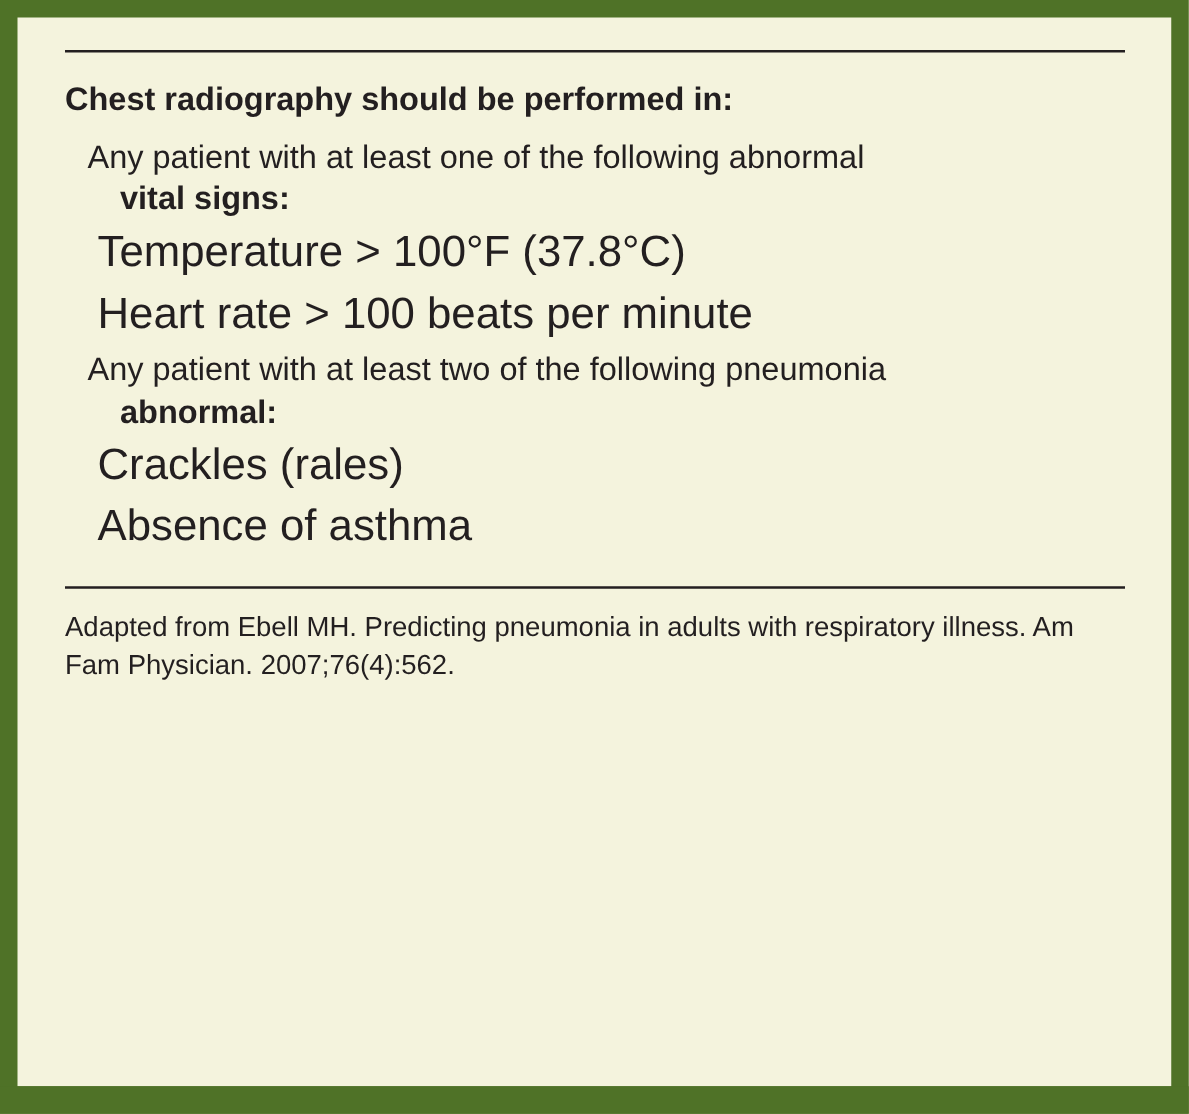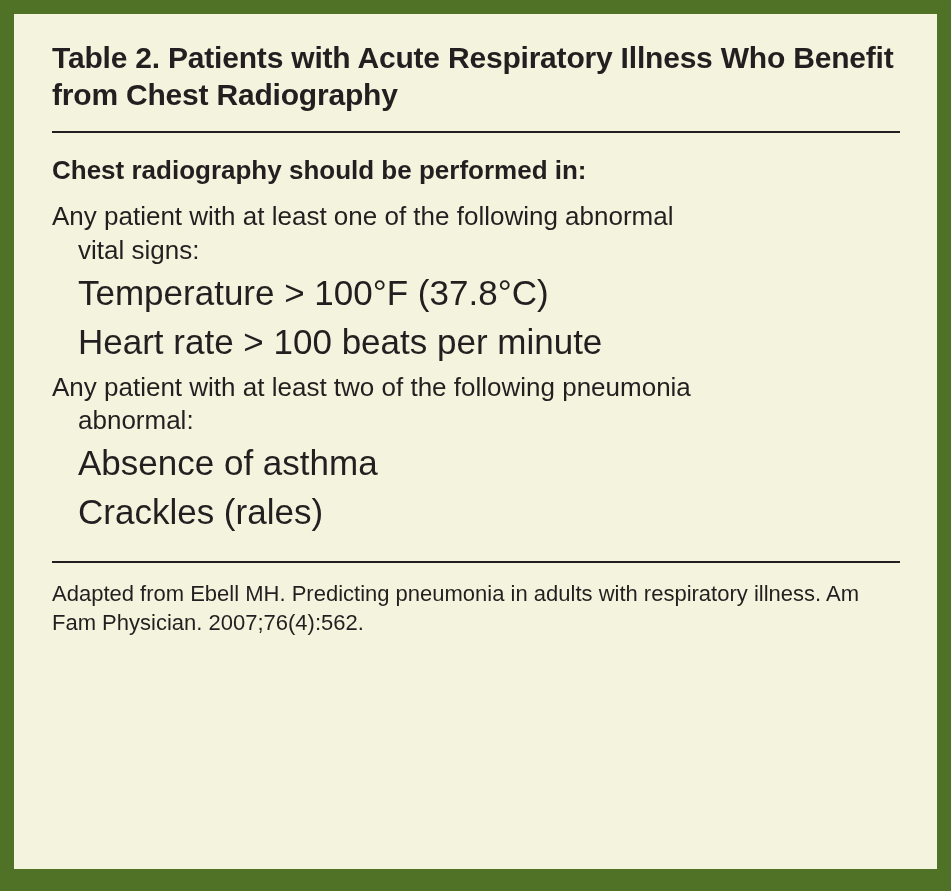--- a/index.html
+++ b/index.html
@@ -45,28 +45,29 @@
     font-size: 26px;
     font-weight: bold;
     color: #231f20;
     margin: 0 0 14px 0;
     line-height: 1.2;
   }
   .lvl1 {
     font-size: 26px;
     color: #231f20;
     line-height: 1.28;
-    margin: 0 0 4px 0;
+    margin: 0 0 4px 18px;
     padding-left: 0;
     text-indent: 0;
     max-width: 840px;
   }
   .lvl1 .cont {
     display: block;
     padding-left: 26px;
+    font-weight: bold;
   }
   .lvl2 {
     font-size: 35px;
     color: #231f20;
     line-height: 1.28;
     margin: 4px 0 4px 26px;
   }
   .group {
     margin-bottom: 6px;
   }
@@ -92,21 +93,20 @@
     width: 951px;
     height: 22px;
     background: #4f7227;
   }
 </style>
 </head>
 <body>
 
 <div class="table-card">
 
-  <h1 class="table-title">Table 2. Patients with Acute Respiratory Illness Who Benefit from Chest Radiography</h1>
 
   <hr class="rule">
 
   <div class="body-block">
 
     <div class="subhead">Chest radiography should be performed in:</div>
 
     <div class="group">
       <div class="lvl1">
         <span>Any patient with at least one of the following abnormal</span>
@@ -114,22 +114,22 @@
       </div>
       <div class="lvl2">Temperature &gt; 100°F (37.8°C)</div>
       <div class="lvl2">Heart rate &gt; 100 beats per minute</div>
     </div>
 
     <div class="group">
       <div class="lvl1">
         <span>Any patient with at least two of the following pneumonia</span>
         <span class="cont">abnormal:</span>
       </div>
+      <div class="lvl2">Crackles (rales)</div>
       <div class="lvl2">Absence of asthma</div>
-      <div class="lvl2">Crackles (rales)</div>
     </div>
 
   </div>
 
   <hr class="footer-rule">
 
   <p class="source">
     <span class="ital">Adapted from Ebell MH. Predicting pneumonia in adults with respiratory illness.</span><span> Am Fam Physician. </span><span class="ital">2007;76(4):562.</span>
   </p>
 

